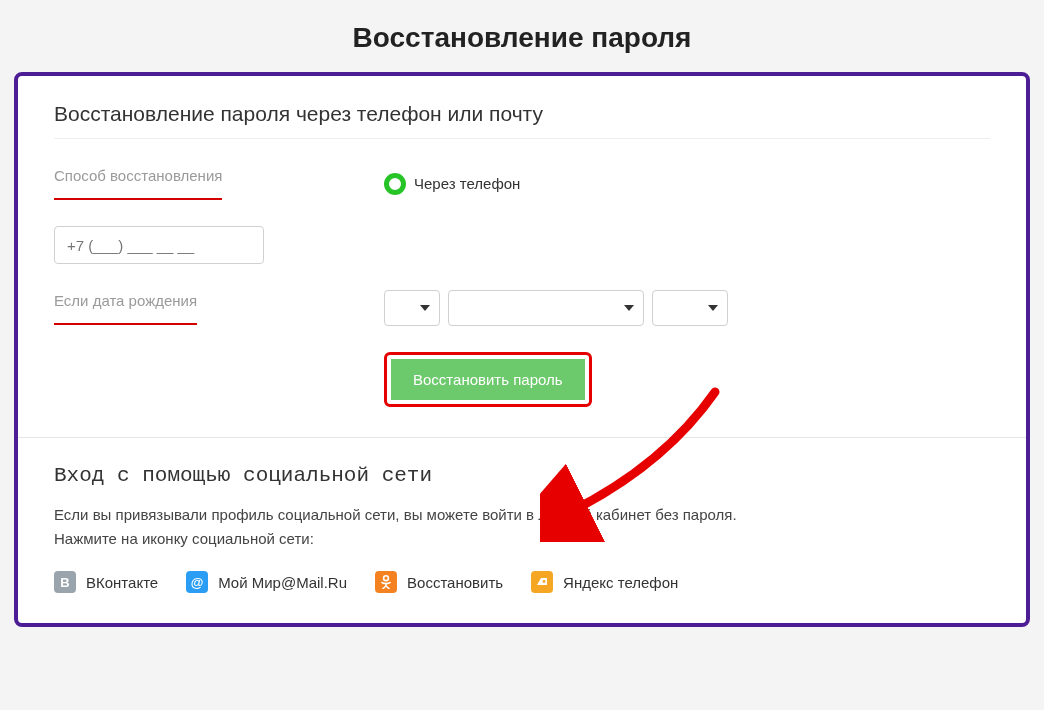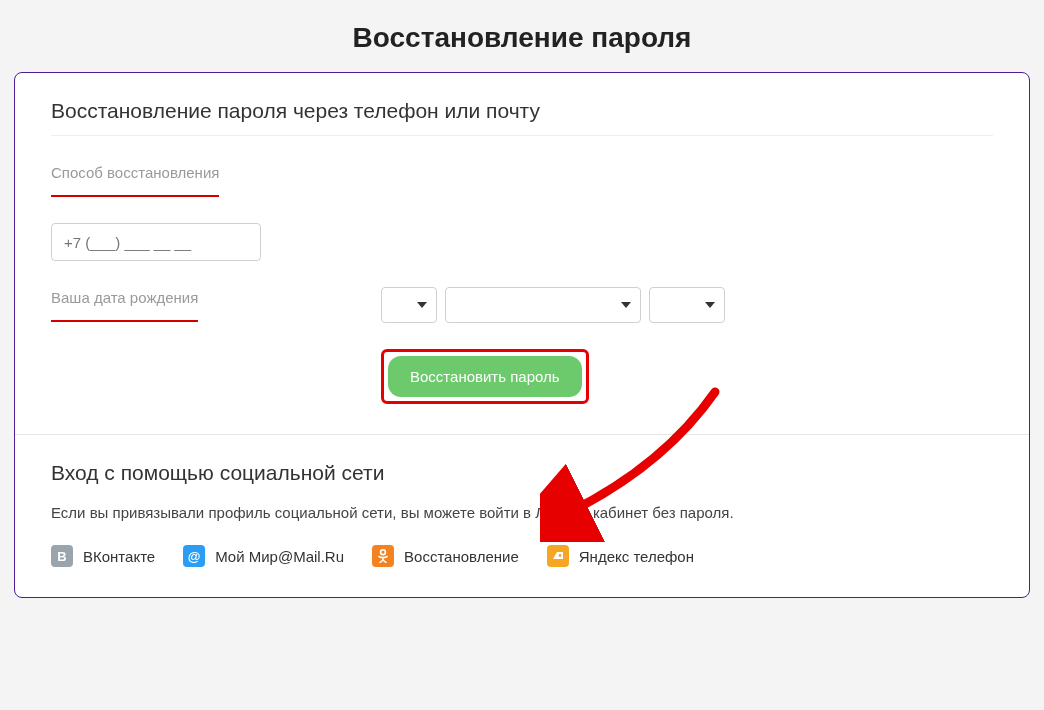--- a/index.html
+++ b/index.html
@@ -10,21 +10,21 @@
 }
 .page-title {
   text-align: center;
   font-size: 28px;
   font-weight: 700;
   color: #222;
   padding: 22px 8px 18px;
 }
 .card {
   background: #fff;
-  border: 1px solid #4c1d95;
+  border: 4px solid #4c1d95;
   border-radius: 8px;
   margin: 0 14px 14px;
   overflow: hidden;
 }
 .section {
   padding: 26px 36px 30px;
 }
 .section + .section { border-top: 1px solid #e5e5e5; }
 .section-title {
   font-size: 21px;
@@ -109,30 +109,30 @@
   display:inline-block;
   border: 3px solid #e60000;
   border-radius:6px;
   padding:4px;
   margin-left: 330px;
 }
 .submit-btn {
   background: #6cc96c;
   color: #fff;
   border: none;
-  border-radius:13px;
+  border-radius:0;
   padding: 12px 22px;
   font-size: 15px;
   cursor: pointer;
 }
 .arrow {
   position: absolute;
   pointer-events:none;
 }
-.social-title { font-size: 21px; color:#333; font-weight:400; margin-bottom: 16px;}
+.social-title { font-size: 21px; color:#333; font-weight:400; margin-bottom: 16px; font-family: Liberation Mono, monospace;}
 .social-text { font-size: 15px; color:#444; line-height:1.6; margin-bottom: 20px;}
 .social-row { display:flex; gap:28px; align-items:center; flex-wrap:wrap;}
 .social-item { display:inline-flex; align-items:center; gap:10px; font-size:15px; color:#333; cursor:pointer;}
 .sicon { width:22px; height:22px; border-radius:4px; display:inline-flex; align-items:center; justify-content:center; color:#fff; font-weight:700; font-size:13px;}
 .vk { background:#9aa4ad; }
 .mm { background:#2a9df4; }
 .ok { background:#f58220; }
 .ym { background:#f5a623; }
 .card-wrap { position: relative; }
 </style>
@@ -146,69 +146,76 @@
 
   <div class="section">
     <div class="section-title">Восстановление пароля через телефон или почту</div>
     <hr class="thin-sep">
 
     <div class="form-row">
       <div class="label-col">
         <span class="label-text">Способ восстановления</span>
       </div>
       <div class="control-col">
+        <label class="radio">
+          <span class="radio-ring checked">
+                <span class="dot"></span>
+              </span>
+          <span>Через телефон</span>
+        </label>
       </div>
     </div>
 
     <div class="form-row">
       <div class="control-col">
         <input class="phone-input" type="text" placeholder="+7 (___) ___ __ __" style="">
       </div>
     </div>
 
     <div class="form-row">
       <div class="label-col">
-        <span class="label-text">Ваша дата рождения</span>
+        <span class="label-text">Если дата рождения</span>
       </div>
       <div class="control-col selects">
         <span class="sel-wrap"><select class="sel day"><option></option></select></span>
         <span class="sel-wrap"><select class="sel month"><option></option></select></span>
         <span class="sel-wrap"><select class="sel year"><option></option></select></span>
       </div>
     </div>
 
     <div class="submit-row">
       <span class="submit-wrap">
         <button class="submit-btn">Восстановить пароль</button>
       </span>
     </div>
   </div>
 
   <div class="section">
     <div class="social-title">Вход с помощью социальной сети</div>
     <p class="social-text">
       <span>Если вы привязывали профиль социальной сети, вы можете войти в Личный кабинет без пароля.</span><br>
+      <span>Нажмите на иконку социальной сети:</span>
     </p>
     <div class="social-row">
       <span class="social-item">
         <span class="sicon vk">B</span>
         <span>ВКонтакте</span>
       </span>
       <span class="social-item">
         <span class="sicon mm">@</span>
         <span>Мой Мир@Mail.Ru</span>
       </span>
       <span class="social-item">
         <span class="sicon ok">
           <svg width="12" height="14" viewBox="0 0 12 14">
                 <circle cx="6" cy="3.2" r="2.4" fill="none" stroke="#fff" stroke-width="1.6"></circle>
                 <path d="M2 7.5 C3 9 9 9 10 7.5 M6 9 L6 11 M6 11 L3 13.5 M6 11 L9 13.5" stroke="#fff" stroke-width="1.6" fill="none" stroke-linecap="round"></path>
               </svg>
         </span>
-        <span>Восстановление</span>
+        <span>Восстановить</span>
       </span>
       <span class="social-item">
         <span class="sicon ym">
           <svg width="14" height="14" viewBox="0 0 14 14">
                 <path d="M2 10 L6 3 L12 3 L12 10 Z" fill="#fff"></path>
                 <circle cx="9" cy="6.5" r="1.4" fill="#f5a623"></circle>
               </svg>
         </span>
         <span>Яндекс телефон</span>
       </span>

